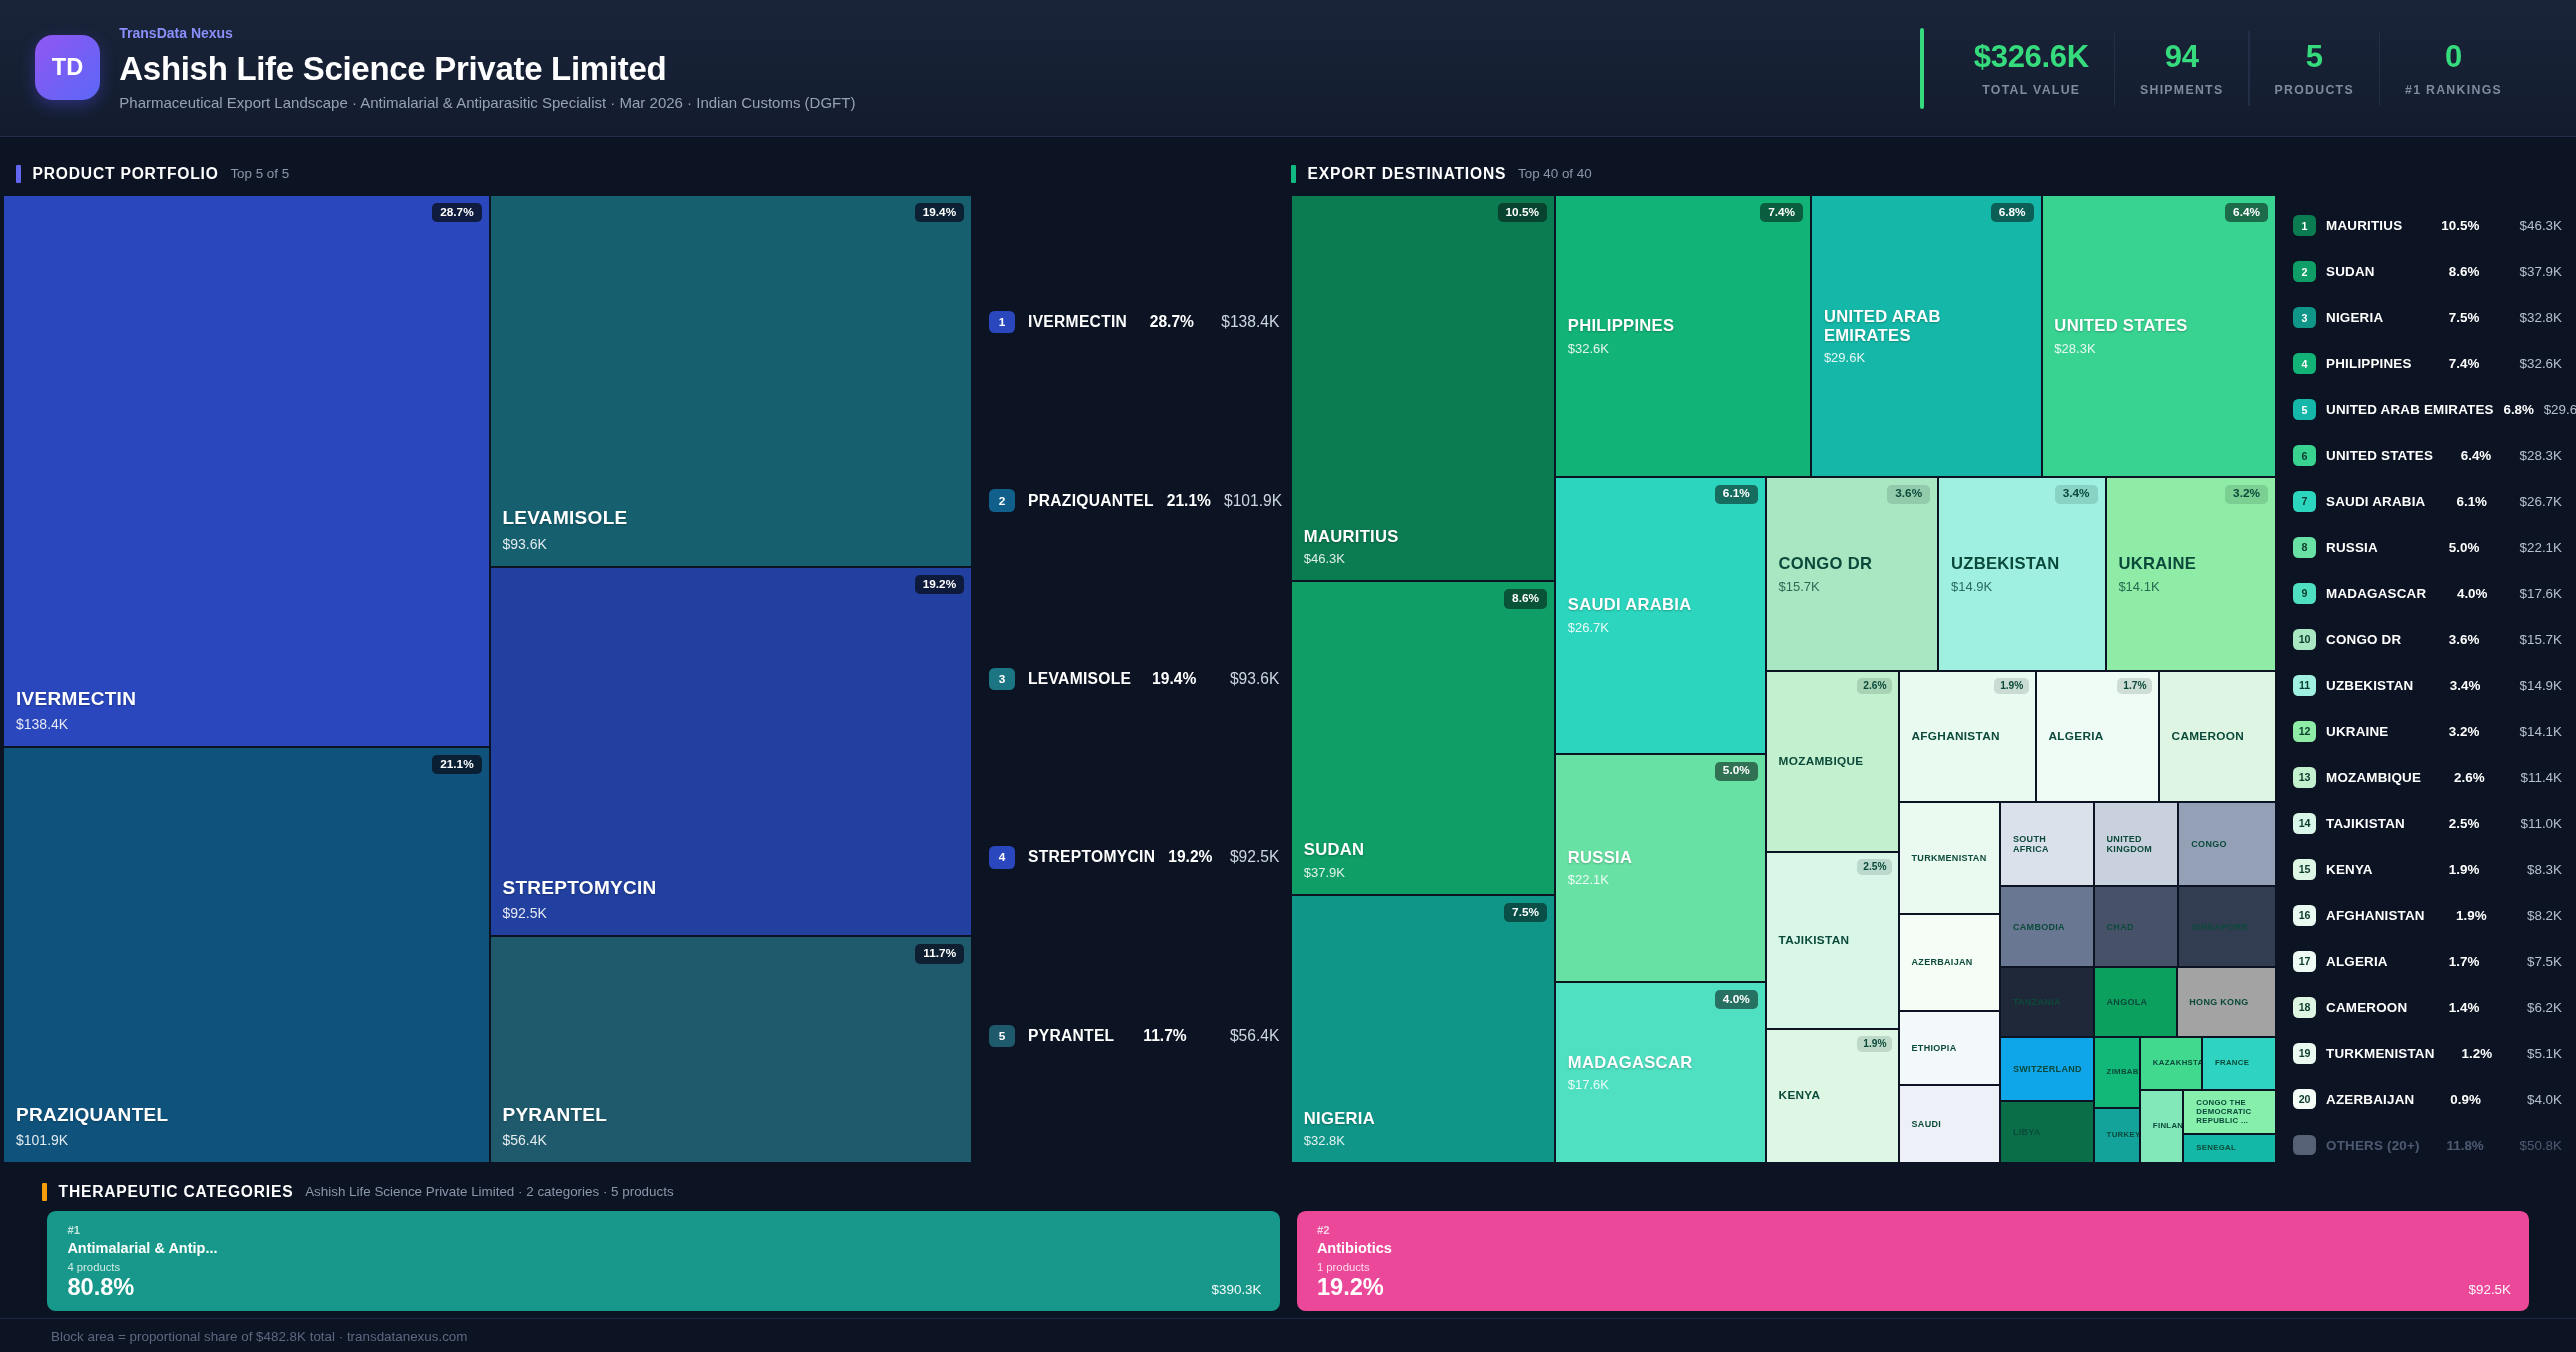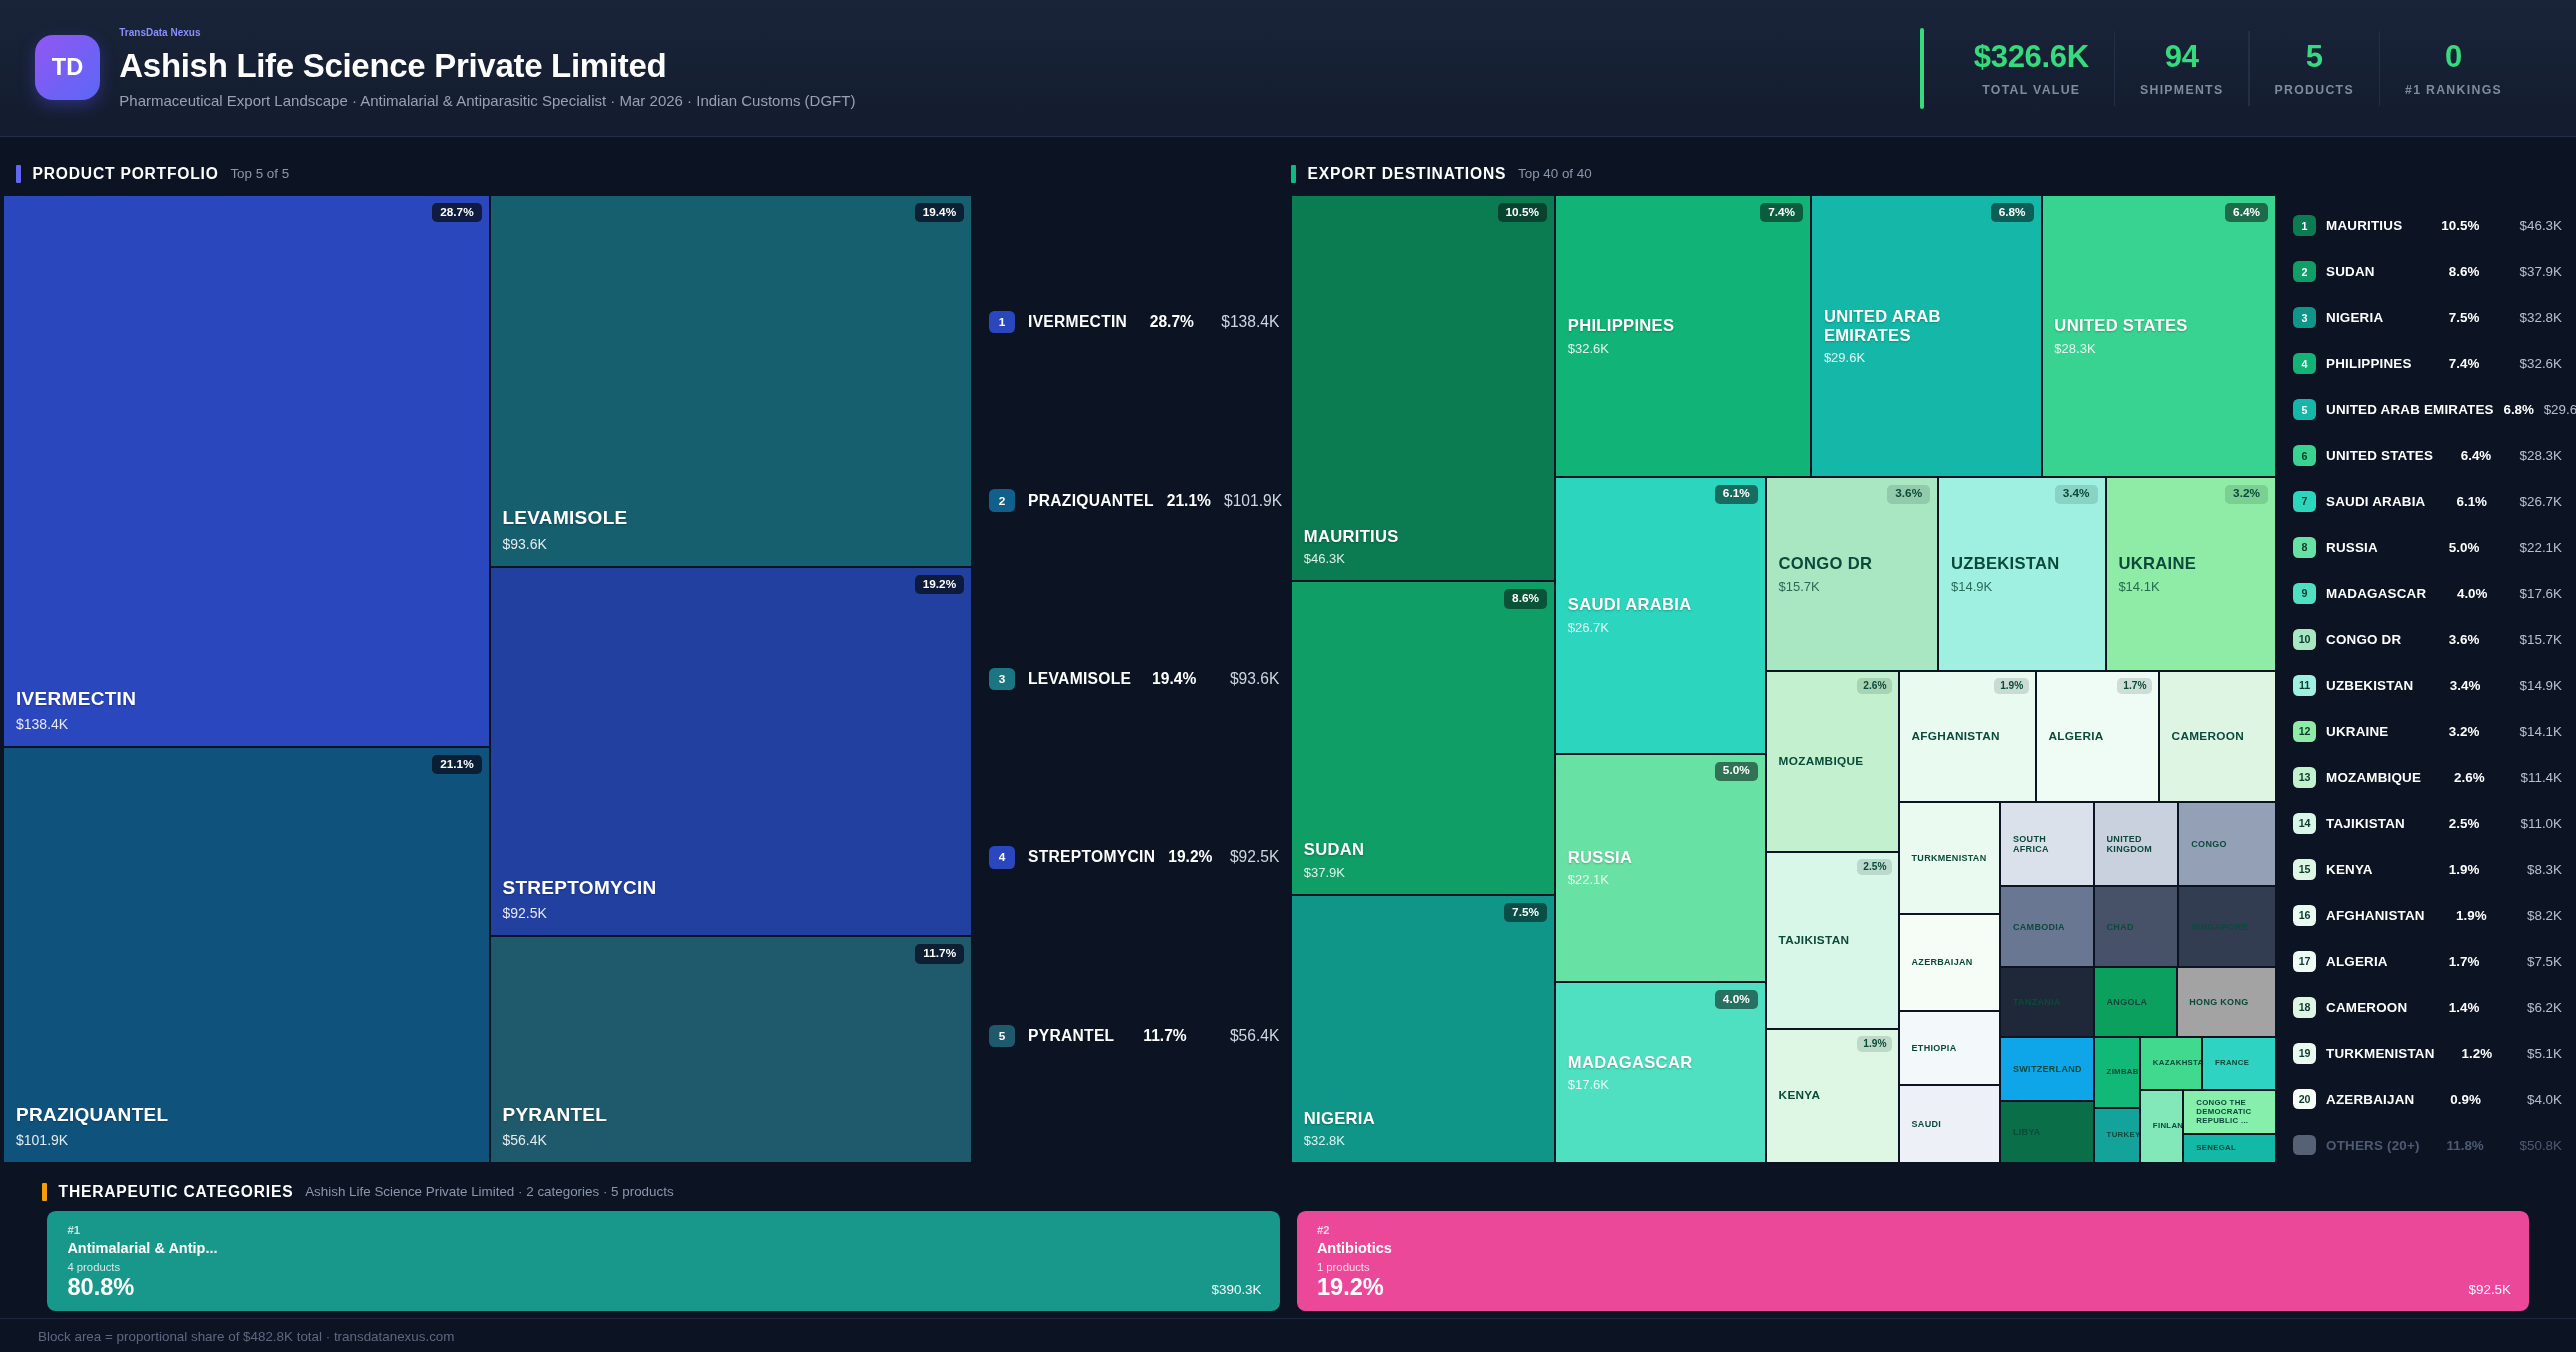--- a/index.html
+++ b/index.html
@@ -6,21 +6,21 @@
     font-family:"Liberation Sans","DejaVu Sans",sans-serif;-webkit-font-smoothing:antialiased;}
   .page{position:absolute;inset:0;}
   
   header{position:absolute;left:0;top:0;right:0;height:137px;display:flex;align-items:center;
     justify-content:space-between;padding:0 49px 0 35px;box-sizing:border-box;
     background:linear-gradient(180deg,#1a2439 0%,#131c2e 100%);border-bottom:1.1px solid #222e45;}
   .h-left{display:flex;align-items:center;gap:19.3px;}
   .logo{width:65px;height:65px;border-radius:18px;display:flex;align-items:center;justify-content:center;
     font-size:23.6px;font-weight:700;color:#fff;background:linear-gradient(135deg,#9157f2,#5b67f7);
     box-shadow:0 5.4px 16px rgba(90,80,250,.35);}
-  .brand{font-size:10px;font-weight:700;color:var(--brand,#8a8ffb);margin-bottom:11px;}
+  .brand{font-size:14px;font-weight:700;color:var(--brand,#8a8ffb);margin-bottom:11px;}
   .title{font-size:33px;font-weight:700;color:#fff;margin:0;letter-spacing:-0.3px;line-height:1.05;}
   .subtitle{font-size:15px;color:#97a1b5;margin-top:7.5px;}
   .h-right{display:flex;align-items:center;}
   .stat-accent{width:3.8px;height:81px;border-radius:2.1px;background:var(--green,#35db7c);margin-right:25px;}
   .stats{display:flex;align-items:center;}
   .stat{padding:0 25px;text-align:center;}
   .stat-val{font-size:31px;font-weight:700;color:var(--green,#35db7c);letter-spacing:-0.3px;}
   .stat-lab{font-size:12.3px;font-weight:700;color:#7e8ba0;letter-spacing:1.3px;margin-top:8.6px;white-space:nowrap;}
   .stat-div{width:1.1px;height:75px;background:#232f46;}
   
@@ -74,21 +74,21 @@
   .cats{position:absolute;left:47px;right:47px;top:1211px;height:100px;display:flex;gap:17px;}
   .cat-card{flex:1;border-radius:8.6px;position:relative;padding:13px 20.4px;box-sizing:border-box;color:#fff;overflow:hidden;}
   .cat-rank{font-size:11.3px;opacity:.75;font-weight:700;}
   .cat-name{font-size:14.5px;font-weight:700;margin-top:4.3px;}
   .cat-products{font-size:11.3px;opacity:.8;margin-top:4.3px;}
   .cat-pct{font-size:23.6px;font-weight:700;position:absolute;left:20.4px;bottom:9.7px;}
   .cat-val{position:absolute;right:18px;bottom:14px;font-size:13.4px;opacity:.95;}
   
   .footer-line{position:absolute;left:0;right:0;top:1318px;border-top:1.1px solid #1c2740;}
   .foot{position:absolute;top:1329px;font-size:13.4px;color:#5d6880;}
-  .foot.l{left:38px;}
+  .foot.l{left:51px;}
   .foot.r{right:45px;text-align:right;margin-top:24px;}
 </style>
 </head>
 <body>
 
 <div class="page">
 
   <header>
     <div class="h-left">
       <div class="logo">TD</div>

